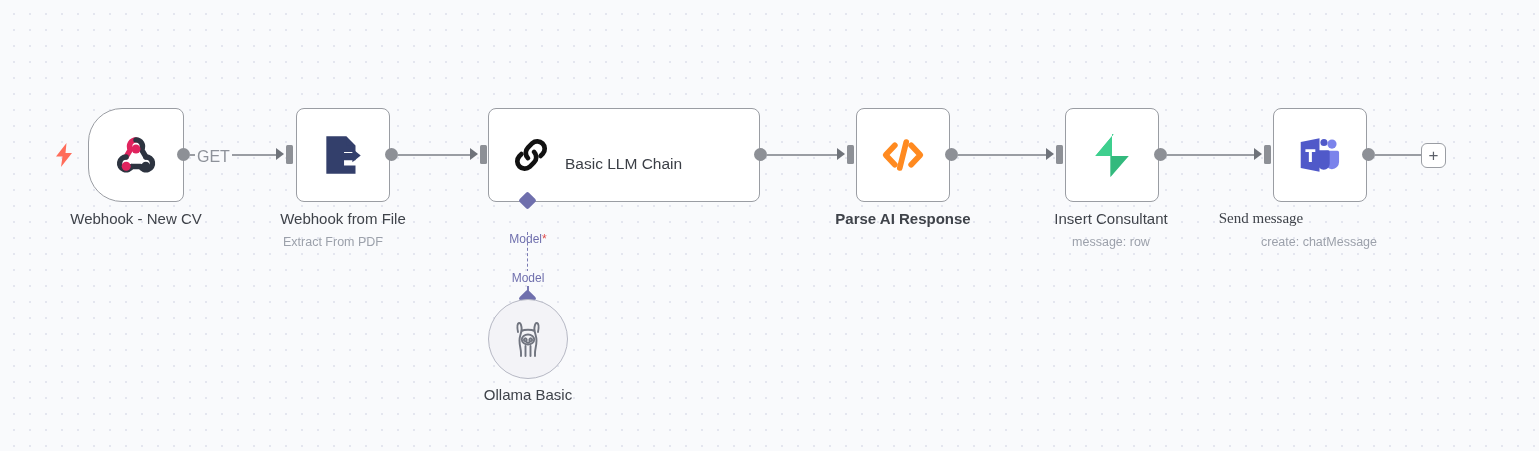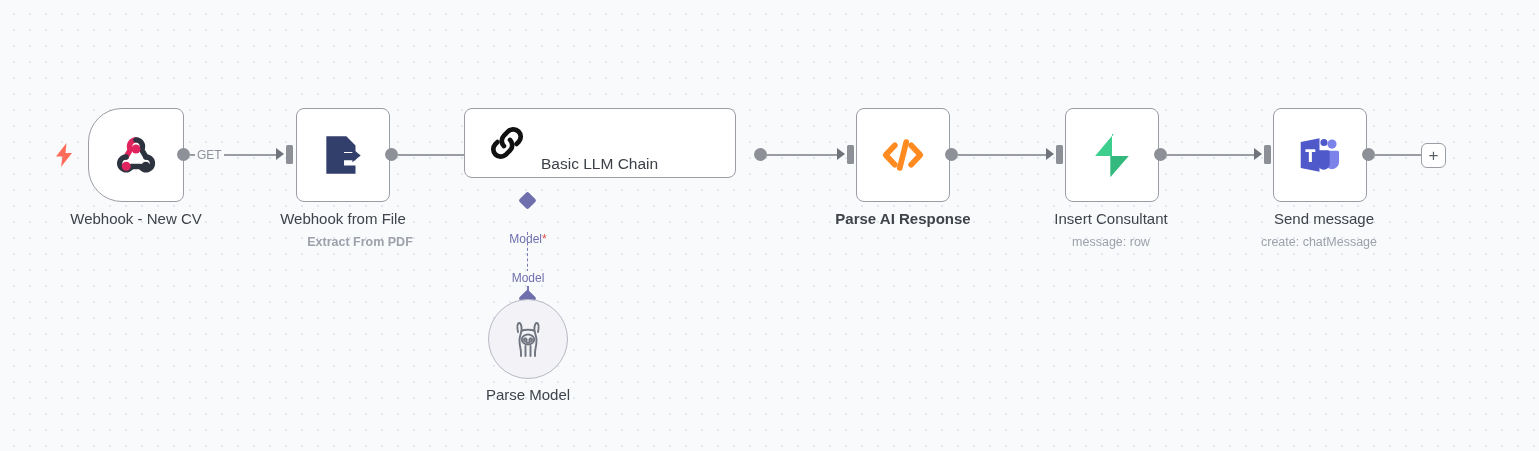--- a/index.html
+++ b/index.html
@@ -87,21 +87,21 @@
     border-bottom: 6.5px solid transparent;
     border-left: 8px solid #6f737a;
   }
   .wire {
     position: absolute;
     height: 1.6px;
     background: #9a9da3;
   }
   .wire-label {
     position: absolute;
-    font-size: 12px;
+    font-size: 16px;
     color: #8e929a;
     background: #f9fafc;
     padding: 0 2px;
     white-space: nowrap;
   }
 
   
   .plus-btn {
     position: absolute;
     width: 25px;
@@ -205,28 +205,28 @@
   <div class="node" style="left:296px; top:108px; width:94px; height:94px;">
     <div class="node-icon" style="left:0; top:0; right:0; bottom:0;">
       <svg width="50" height="50" viewBox="0 0 48 48">
         <path d="M8 6 h19 l9 9 v6 h-11 v5 h11 v3 h-11 v5 h11 v8 h-28 z" fill="#333f6b"></path>
         <path d="M27 6 l9 9 h-9 z" fill="#333f6b"></path>
         <path d="M33 18 l8 6.5 -8 6.5 v-4 h-10 v-5 h10 z" fill="#333f6b"></path>
       </svg>
     </div>
   </div>
   <div class="caption" style="left:343px; top:210px;">Webhook from File</div>
-  <div class="subcaption" style="left:360px; top:235px;font-weight:bold;">Extract From PDF</div>
+  <div class="subcaption" style="left:333px; top:235px;">Extract From PDF</div>
 
   <div class="out-dot" style="left:385px; top:148px;"></div>
   <div class="wire" style="left:397px; top:154px; width:74px;"></div>
   <div class="in-arrow" style="left:470px; top:148px;"></div>
   <div class="in-port" style="left:480px; top:145px;"></div>
 
-  <div class="node wide" style="left:464px; top:108px; width:272px; height:70px;text-decoration:underline;">
+  <div class="node wide" style="left:488px; top:108px; width:272px; height:94px;text-decoration:underline;">
     <div class="node-icon" style="left:12px; top:0; width:60px; bottom:0;">
       <svg width="42" height="42" viewBox="0 0 48 48">
         <g stroke="#111111" stroke-width="5.4" fill="none" stroke-linecap="round">
           <path d="M20.5 27.5 a8.5 8.5 0 0 1 0 -12 l5 -5 a8.5 8.5 0 0 1 12 12 l-2.5 2.5"></path>
           <path d="M27.5 20.5 a8.5 8.5 0 0 1 0 12 l-5 5 a8.5 8.5 0 0 1 -12 -12 l2.5 -2.5"></path>
         </g>
       </svg>
     </div>
     <div class="node-inner-label" style="left:76px; top:46px;">Basic LLM Chain</div>
   </div>
@@ -255,21 +255,21 @@
           <ellipse cx="19" cy="20.5" rx="6.2" ry="5"></ellipse>
           <path d="M16.3 19.5 a1.4 1.4 0 1 0 0.05 0"></path>
           <path d="M21.7 19.5 a1.4 1.4 0 1 0 0.05 0"></path>
           <path d="M17.3 23 C18.2 23.8 19.8 23.8 20.7 23"></path>
           <path d="M16.5 27 L16.5 37"></path>
           <path d="M21.5 27 L21.5 37"></path>
         </g>
       </svg>
     </div>
   </div>
-  <div class="caption" style="left:528px; top:386px;">Parse Model</div>
+  <div class="caption" style="left:528px; top:386px;">Ollama Basic</div>
 
   <div class="node" style="left:856px; top:108px; width:94px; height:94px;">
     <div class="node-icon" style="left:0; top:0; right:0; bottom:0;">
       <svg width="52" height="52" viewBox="0 0 48 48">
         <g stroke="#ff8a20" stroke-width="5.2" fill="none" stroke-linecap="round" stroke-linejoin="round">
           <path d="M16.5 15 L8 24 L16.5 33"></path>
           <path d="M31.5 15 L40 24 L31.5 33"></path>
           <path d="M27 12 L21 36"></path>
         </g>
       </svg>
@@ -305,21 +305,21 @@
       <svg width="50" height="50" viewBox="0 0 48 48">
         <circle cx="35.5" cy="13.5" r="4.4" fill="#7b83eb"></circle>
         <circle cx="27.8" cy="12" r="3.4" fill="#5059c9"></circle>
         <path d="M29.5 20 h11.2 a1.6 1.6 0 0 1 1.6 1.6 v9.2 a6.8 6.8 0 0 1 -6.8 6.8 h-0.1 a6.8 6.8 0 0 1 -6.8 -6.8 v-9.2 a1.6 1.6 0 0 1 0.9 -1.6 z" fill="#7b83eb"></path>
         <path d="M22.5 19.5 h9.3 a1.5 1.5 0 0 1 1.5 1.5 v11.5 a5.6 5.6 0 0 1 -5.6 5.6 h-0.2 a5.6 5.6 0 0 1 -5.6 -5.6 v-11.5 a1.5 1.5 0 0 1 0.6 -1.5 z" fill="#5059c9"></path>
         <path d="M5.5 11.5 L23.5 8 v32 L5.5 36.5 z" fill="#5059c9"></path>
         <path d="M10 18.5 h9.5 v2.6 h-3.3 v9.6 h-2.9 v-9.6 h-3.3 z" fill="#ffffff"></path>
       </svg>
     </div>
   </div>
-  <div class="caption" style="left:1324px; top:210px;">Send message</div>
+  <div class="caption" style="left:1261px; top:210px;font-family:Liberation Serif, serif;">Send message</div>
   <div class="subcaption" style="left:1319px; top:235px;">create: chatMessage</div>
 
   <div class="out-dot" style="left:1362px; top:148px;"></div>
   <div class="wire" style="left:1374px; top:154px; width:48px;"></div>
 
   <div class="plus-btn" style="left:1421px; top:143px;">
     <span>+</span>
   </div>
 
 </div>

